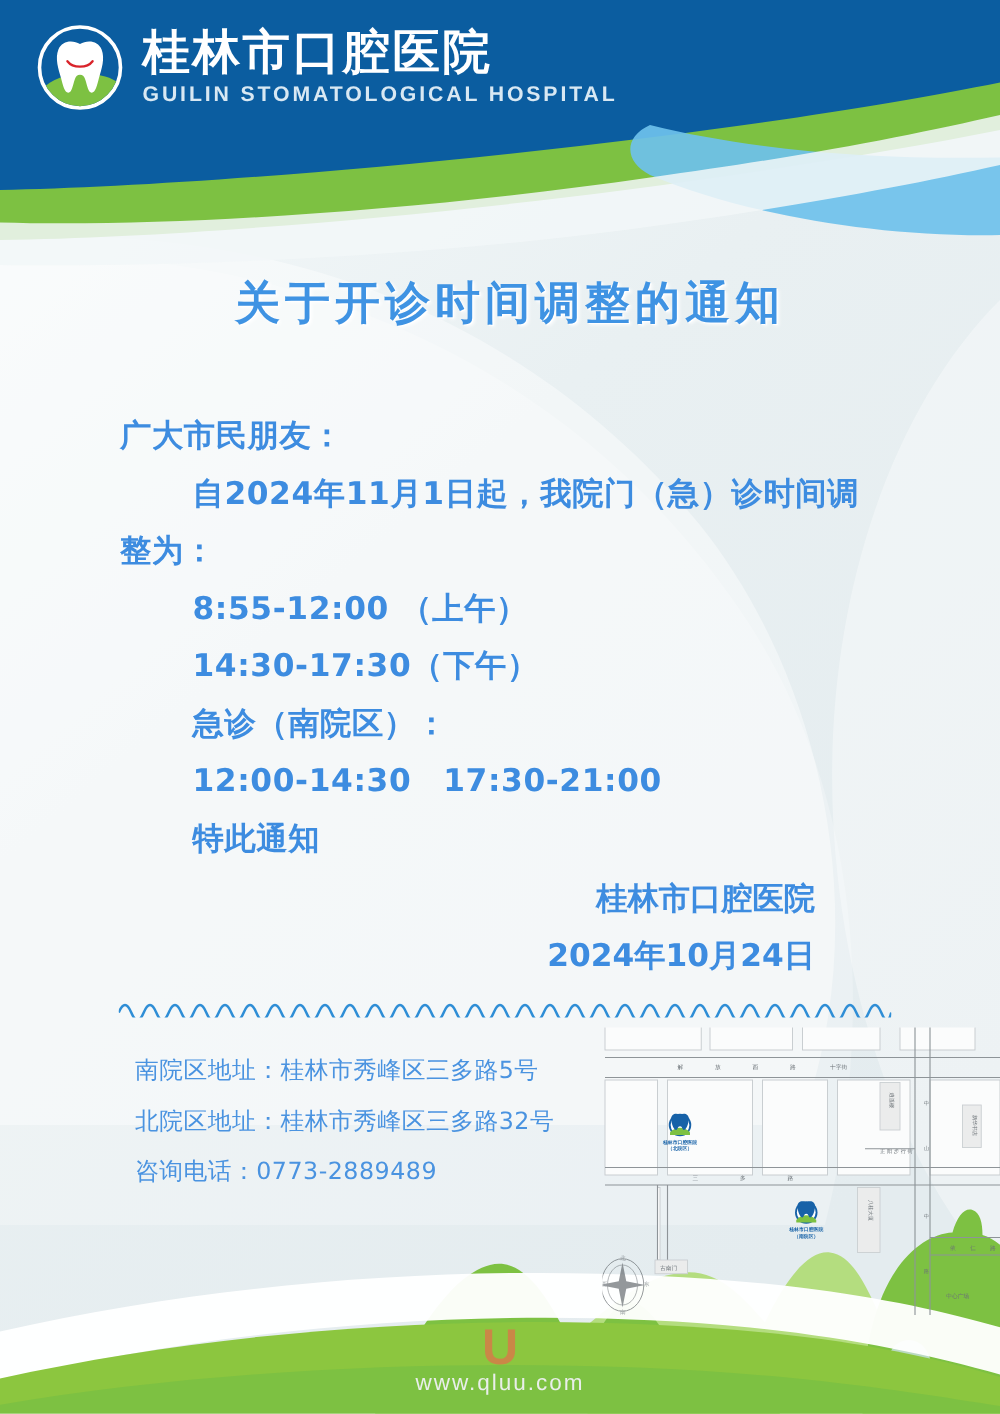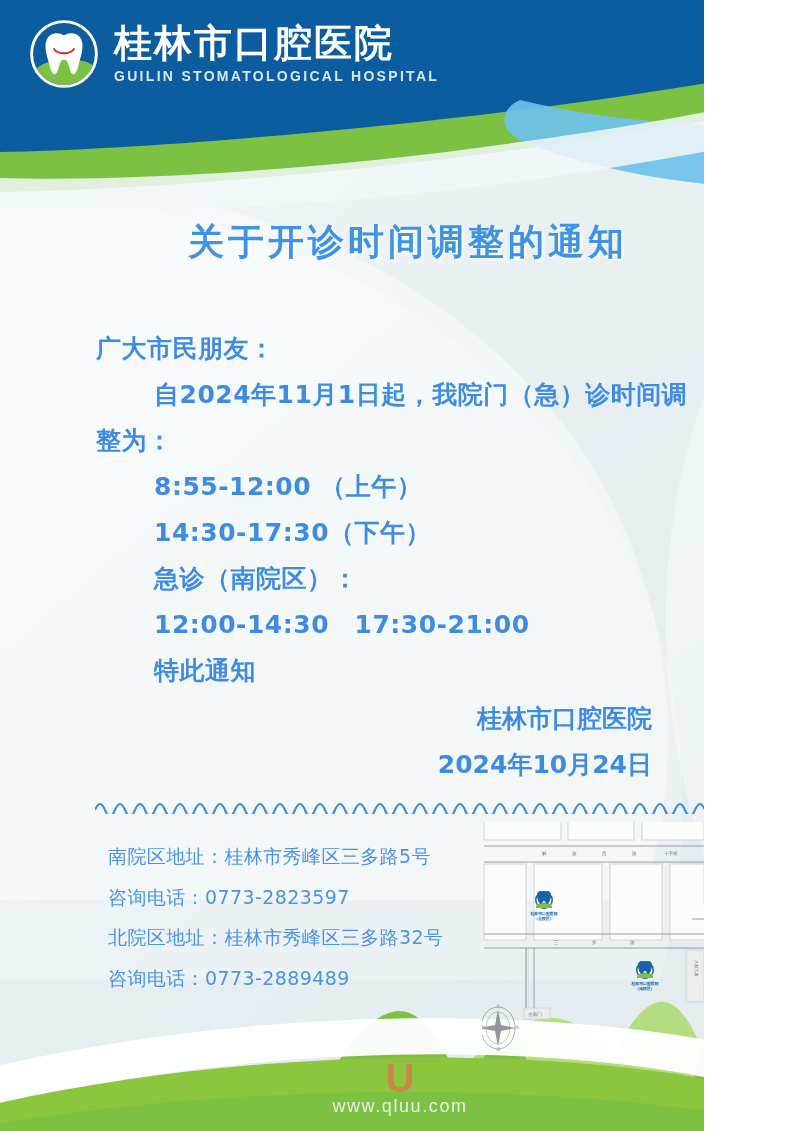--- a/index.html
+++ b/index.html
@@ -6,21 +6,21 @@
 
   html, body {
     width: 800px;
     height: 1131px;
     overflow: hidden;
     font-family: "Liberation Sans", "DejaVu Sans", sans-serif;
   }
 
   #poster {
     position: relative;
-    width: 704px;
+    width: 800px;
     height: 1131px;
     background: linear-gradient(160deg, #f4f8f9 0%, #e8eff1 40%, #eef3f5 70%, #e6eef0 100%);
     overflow: hidden;
   }
 
   
   .bg-layer { position: absolute; inset: 0; pointer-events: none; }
 
   
   .header-wrap {
@@ -43,21 +43,21 @@
   .logo-text { display: flex; flex-direction: column; justify-content: center; }
   .logo-cn {
     font-size: 38px;
     font-weight: bold;
     color: #ffffff;
     letter-spacing: 2px;
     line-height: 1.05;
     font-family: "DejaVu Sans", "Liberation Sans", sans-serif;
   }
   .logo-en {
-    font-size: 14px;
+    font-size: 17px;
     color: #d8e8f3;
     letter-spacing: 2.3px;
     font-weight: bold;
     margin-top: 4px;
     font-family: "Liberation Sans", sans-serif;
   }
 
   
   .title {
     position: absolute;
@@ -260,21 +260,20 @@
              T170,12 T180,12 T190,12 T200,12 T210,12 T220,12 T230,12 T240,12
              T250,12 T260,12 T270,12 T280,12 T290,12 T300,12 T310,12 T320,12
              T330,12 T340,12 T350,12 T360,12 T370,12 T380,12 T390,12 T400,12
              T410,12 T420,12 T430,12 T440,12 T450,12 T460,12 T470,12 T480,12
              T490,12 T500,12 T510,12 T520,12 T530,12 T540,12 T550,12 T560,12
              T570,12 T580,12 T590,12 T600,12 T610,12 T618,12" fill="none" stroke="#2f8ed6" stroke-width="2"></path>
   </svg>
 
   <div class="contact">
     <p>南院区地址：桂林市秀峰区三多路5号</p>
-    <p>咨询电话：0773-2823597</p>
     <p>北院区地址：桂林市秀峰区三多路32号</p>
     <p>咨询电话：0773-2889489</p>
   </div>
 
   <svg class="map" viewBox="0 0 318 230" xmlns="http://www.w3.org/2000/svg">
     <style>
       .rd  { fill:none; stroke:#8e9498; stroke-width:0.9; }
       .blk { fill:#fbfcfc; stroke:#c9ced1; stroke-width:0.8; }
       .bld { fill:#ebecec; stroke:#c9ced1; stroke-width:0.7; }
       .lbl { font-family:"DejaVu Sans","Liberation Sans",sans-serif;

